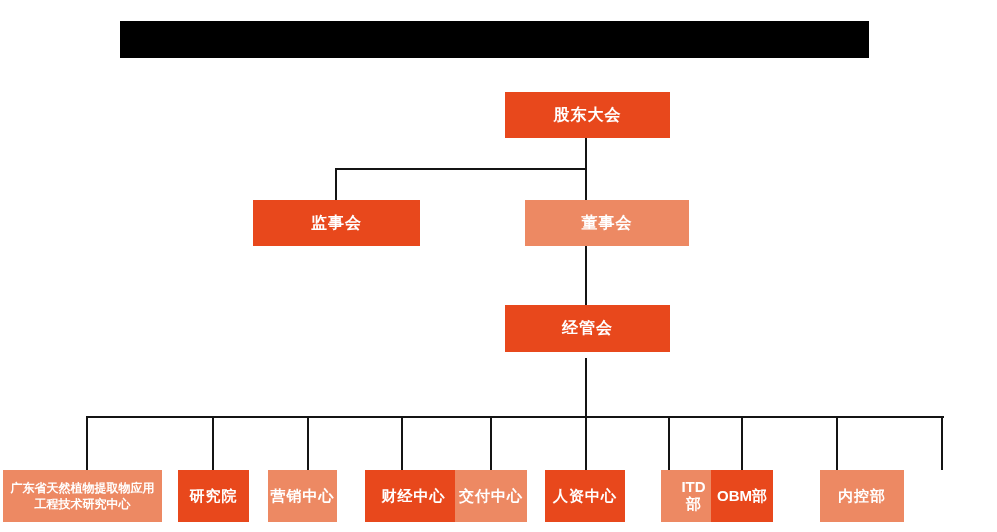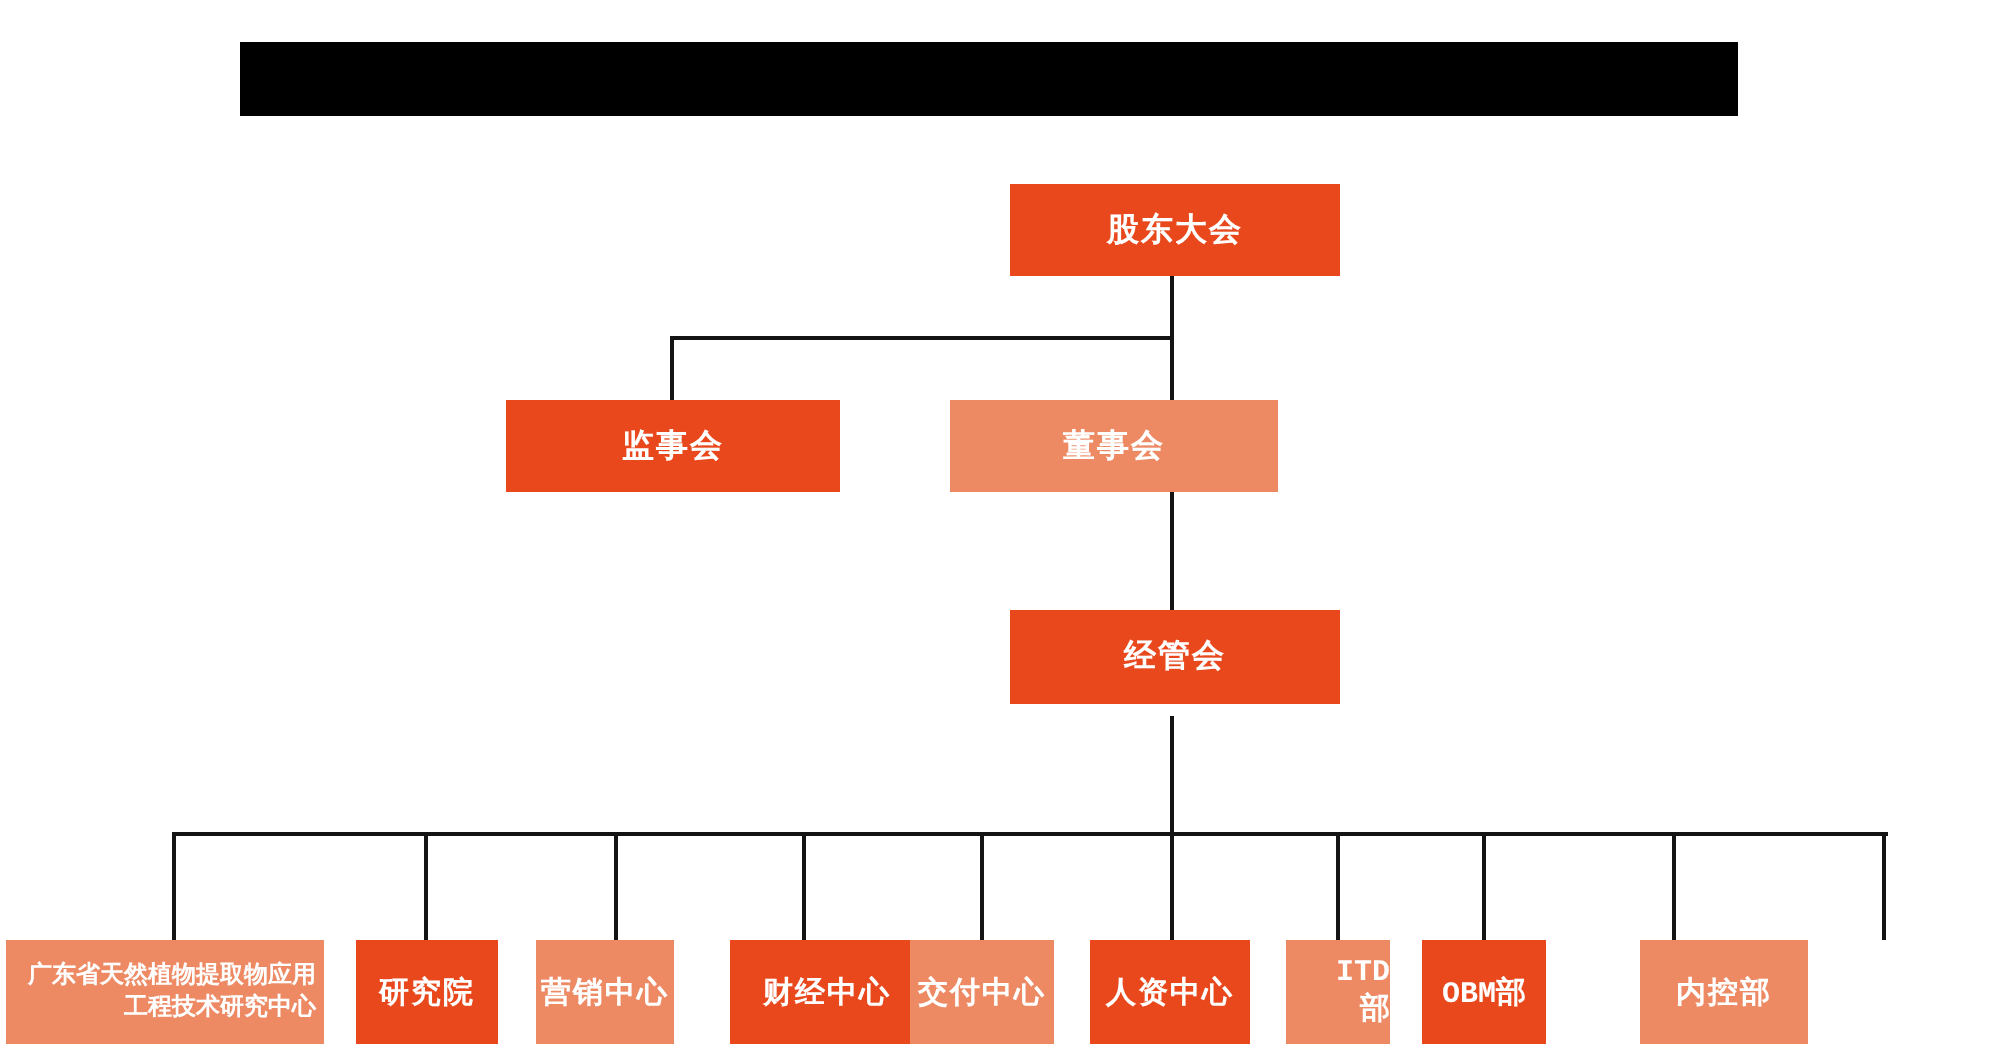--- a/index.html
+++ b/index.html
@@ -6,42 +6,41 @@
   .canvas {
     position:relative; width:997px; height:532px; background:#ffffff;
     font-family:"Liberation Sans", sans-serif; overflow:hidden;
   }
   .redacted-bar {
     position:absolute; left:120px; top:21px; width:749px; height:37px;
     background:#000000;
   }
   .node {
     position:absolute; display:flex; align-items:center; justify-content:center;
-    color:#ffffff; font-weight:bold; text-align:right; box-sizing:border-box;
+    color:#ffffff; font-weight:bold; text-align:center; box-sizing:border-box;
     letter-spacing:1px;
-    font-family:Liberation Mono, monospace;
   }
   .dark  { background:#E8481C; }
   .light { background:#ED8963; }
 
   
   .n-shareholders { left:505px; top:92px;  width:165px; height:46px; font-size:16px; }
   .n-supervisory  { left:253px; top:200px; width:167px; height:46px; font-size:16px; }
-  .n-board        { left:475px; top:200px; width:164px; height:46px; font-size:16px; }
+  .n-board        { left:525px; top:200px; width:164px; height:46px; font-size:16px; }
   .n-management   { left:505px; top:305px; width:165px; height:47px; font-size:16px; }
 
   
   .dept { top:470px; height:52px; font-size:15px; }
   .d0 { left:3px;   width:159px; font-size:12px; line-height:1.35; letter-spacing:0; padding:0 4px; }
   .d1 { left:178px; width:71px; }
   .d2 { left:268px; width:69px; }
   .d3 { left:365px; width:97px; }
   .d4 { left:455px; width:72px; }
   .d5 { left:545px; width:80px; }
-  .d6 { left:643px; width:52px; letter-spacing:0;padding-left:13px; }
+  .d6 { left:661px; width:52px; letter-spacing:0;padding-left:13px; }
   .d7 { left:711px; width:62px; letter-spacing:0; }
   .d8 { left:792px; width:84px;margin-left:28px; }
   .d9 { left:894px; width:96px; }
 
   
   .line { position:absolute; background:#141414; }
   .v1  { left:585px; top:138px; width:2px;   height:62px; }
   .h1  { left:335px; top:168px; width:252px; height:2px; }
   .v1b { left:335px; top:168px; width:2px;   height:32px; }
   .v2  { left:585px; top:246px; width:2px;   height:65px; }

